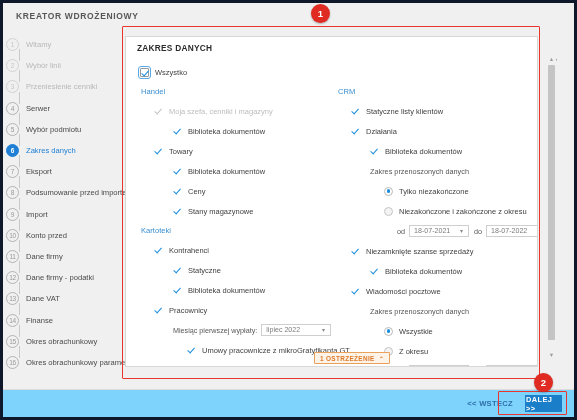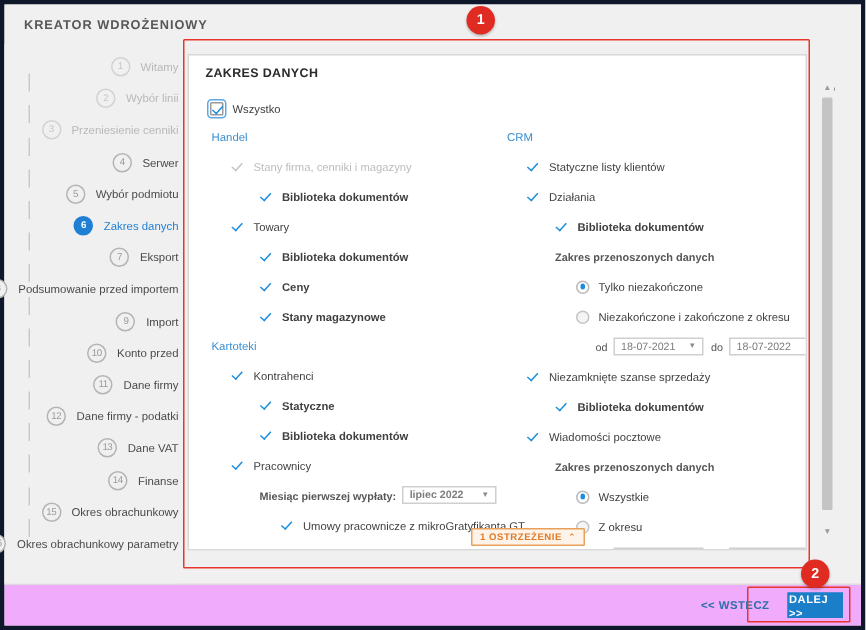--- a/index.html
+++ b/index.html
@@ -41,21 +41,20 @@
     padding-top:5px;
     box-sizing:border-box;
     position:relative;
   }
   .step{
     position:relative;
     height:21.2px;
     display:flex;align-items:center;
     padding-left:3px;
     box-sizing:border-box;
-    justify-content:flex-end;
   }
   .step .connector{
     position:absolute;left:15.5px;top:-6px;
     width:1px;height:12px;background:#c9c9c9;
   }
   .step:first-child .connector{display:none;}
   .bullet{
     width:13px;height:13px;border-radius:50%;
     border:1px solid #b4b4b4;
     background:#f0f0f0;
@@ -114,21 +113,21 @@
     display:flex;align-items:center;
     height:20px;
     white-space:nowrap;
   }
   .grp{
     font-size:7.6px;color:#3a8fd0;
     height:19px;display:flex;align-items:center;
     padding-left:1px;
   }
   .ind1{padding-left:14px;}
-  .ind2{padding-left:33px;font-weight:bold;}
+  .ind2{padding-left:33px;}
   .ind3{padding-left:47px;}
   
   .cb{
     width:9px;height:9px;flex:0 0 9px;
     border:1px solid #9a9a9a;background:#ffffff;
     box-sizing:border-box;position:relative;
     border-radius:1px;
   }
   .cb.checked::after{
     content:"";position:absolute;
@@ -203,21 +202,21 @@
     position:absolute;left:1px;right:1px;top:2px;height:275px;
     background:#c4c4c4;border-radius:1px;
   }
   .help-q{
     position:absolute;right:17px;top:27px;
     font-size:9px;color:#8a8a8a;
   }
   
   .footer{
     flex:0 0 28px;height:28px;
-    background:#f0abfc;
+    background:#7dd3fc;
     border-top:1px solid #dcdcdc;
     display:flex;align-items:center;justify-content:flex-end;
     padding-right:12px;
     box-sizing:border-box;
     gap:9px;
   }
   .btn-back{
     font-size:7.6px;font-weight:bold;color:#2e6fa8;letter-spacing:.3px;
     background:none;border:none;padding:0 3px;cursor:pointer;
   }
@@ -353,21 +352,21 @@
 
             <div class="row">
               <span class="cb checked focus"></span>
               <span class="cb-label">Wszystko</span>
             </div>
 
             <div class="grp">Handel</div>
 
             <div class="row ind1">
               <span class="cb bare checked dim"></span>
-              <span class="cb-label dim">Stany firma, cenniki i magazyny</span>
+              <span class="cb-label dim">Moja szefa, cenniki i magazyny</span>
             </div>
             <div class="row ind2">
               <span class="cb bare checked"></span>
               <span class="cb-label">Biblioteka dokumentów</span>
             </div>
             <div class="row ind1">
               <span class="cb bare checked"></span>
               <span class="cb-label">Towary</span>
             </div>
             <div class="row ind2">

